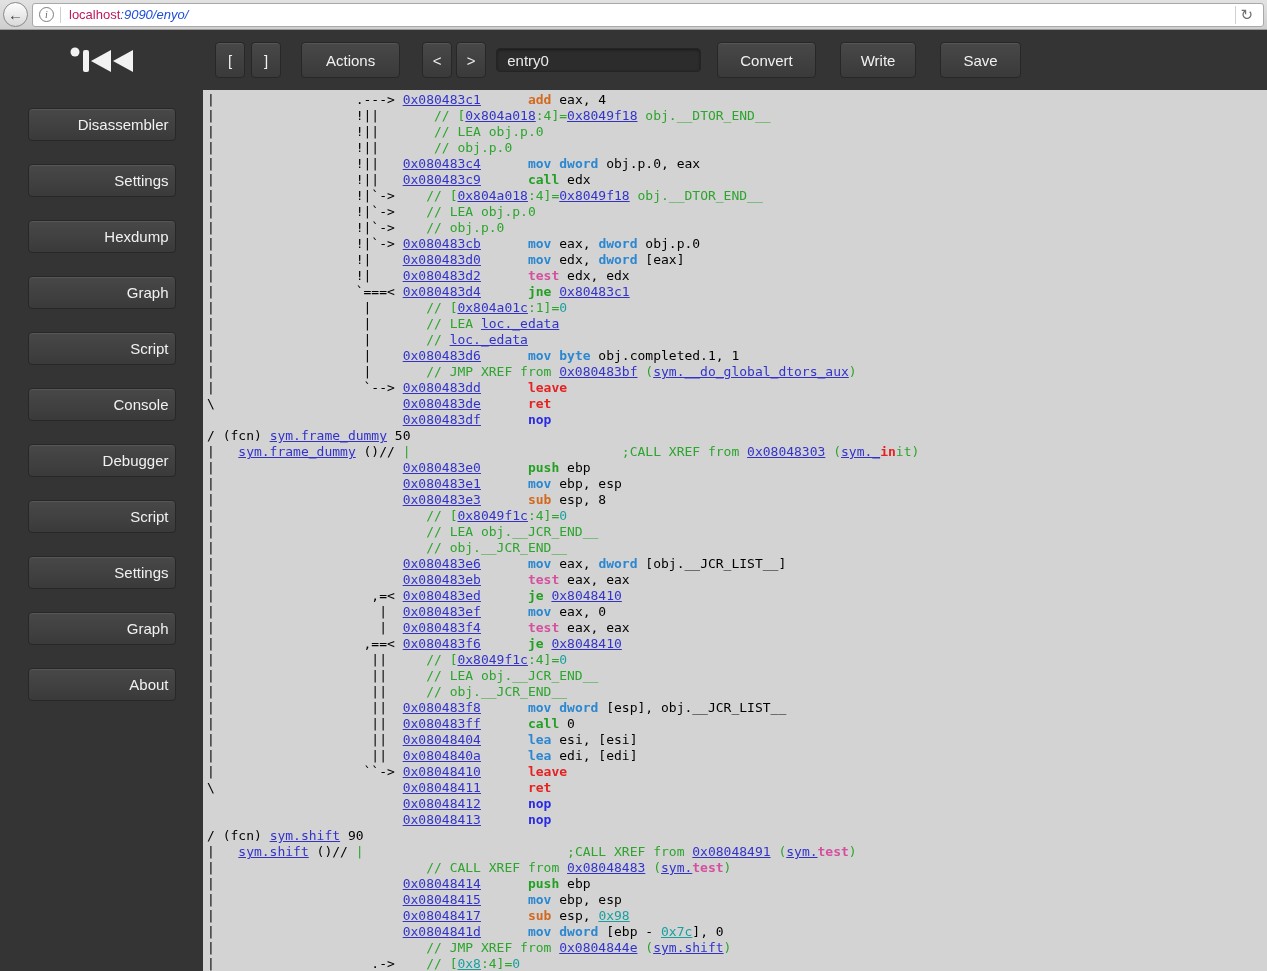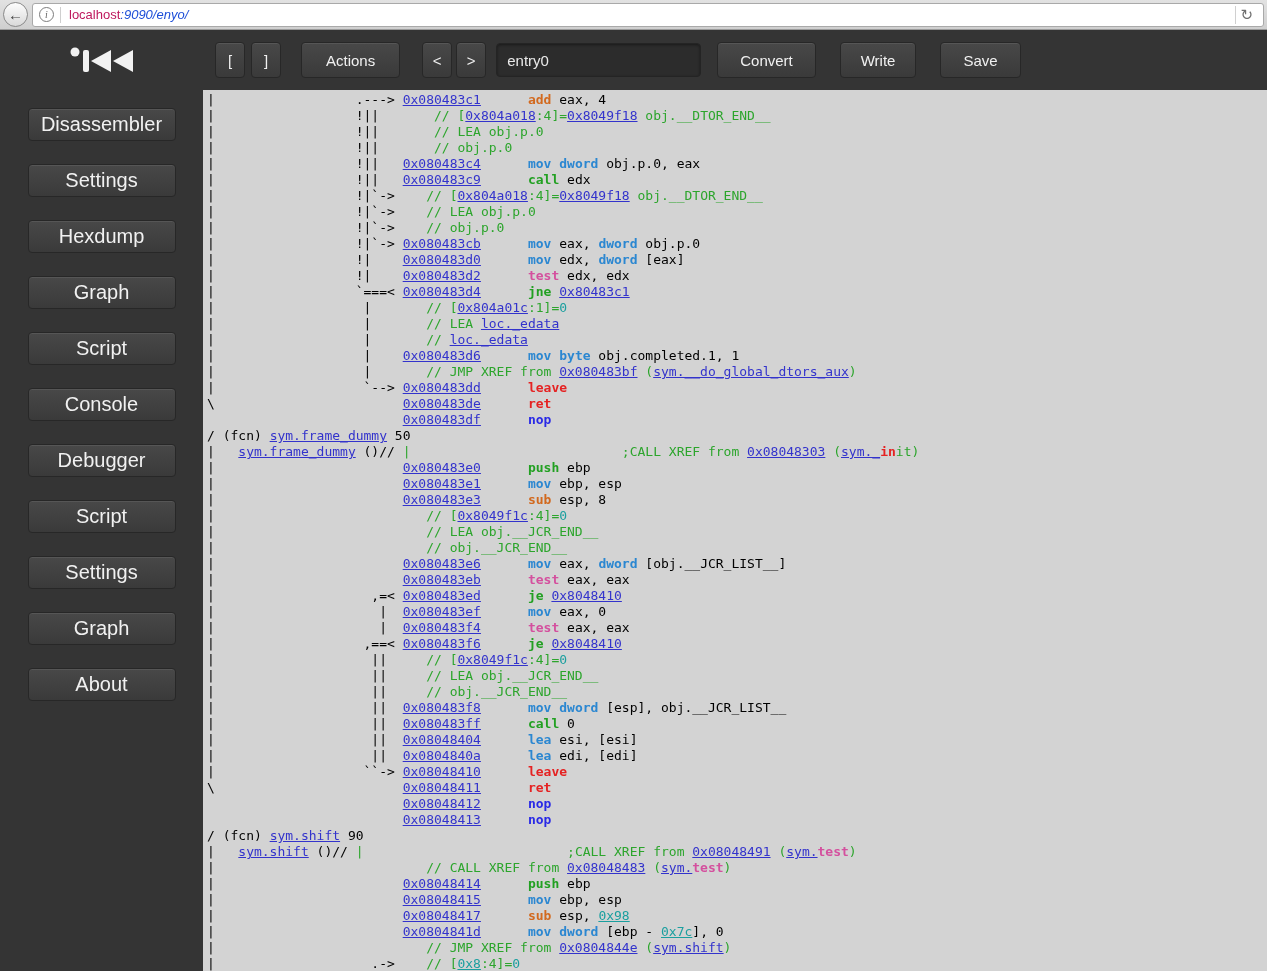--- a/index.html
+++ b/index.html
@@ -49,42 +49,42 @@
   .app { display:flex; height:941px; }
   .sidebar {
     width:203px; flex:0 0 203px; background:#343434; height:100%;
   }
   .logo-box { height:60px; display:flex; align-items:center; justify-content:center; }
   .nav-btn {
     display:block; width:148px; height:33px; margin:23px auto 0 auto;
     background:linear-gradient(#484848,#3a3a3a);
     border:1px solid #272727; border-radius:4px;
     box-shadow:inset 0 1px 0 rgba(255,255,255,.08);
-    color:#f1f1f1; font-size:20px; text-align:center;
+    color:#f1f1f1; font-size:15px; text-align:right;
     font-family:"Liberation Sans", sans-serif; cursor:pointer;
   }
   .nav-btn:first-of-type { margin-top:18px; }
   .main { flex:1; display:flex; flex-direction:column; min-width:0; }
   .toolbar {
     height:60px; flex:0 0 60px; background:#343434;
     display:flex; align-items:center; padding-left:12px;
   }
   .tb-btn {
     height:36px; background:linear-gradient(#484848,#3a3a3a);
     border:1px solid #272727; border-radius:4px;
     box-shadow:inset 0 1px 0 rgba(255,255,255,.08);
     color:#f1f1f1; font-size:15px; cursor:pointer;
     font-family:"Liberation Sans", sans-serif;
   }
   .tb-sq { width:30px; }
   .tb-actions { padding:0 24px; margin-left:20px; }
   .tb-prev { margin-left:22px; }
   .tb-next { margin-left:4px; }
   .seek-input {
-    width:205px; height:34px; margin-left:10px;
+    width:205px; height:24px; margin-left:10px;
     background:#2c2c2c; border:1px solid #242424; border-radius:4px;
     box-shadow:inset 0 1px 3px rgba(0,0,0,.45);
     color:#e9e9e9; font-size:15px; padding:0 10px;
     font-family:"Liberation Sans", sans-serif;
   }
   .tb-convert { padding:0 22px; margin-left:16px; }
   .tb-write   { padding:0 20px; margin-left:24px; }
   .tb-save    { padding:0 22px; margin-left:24px;text-align:center; }
   .gap2 { margin-left:6px; }
   

